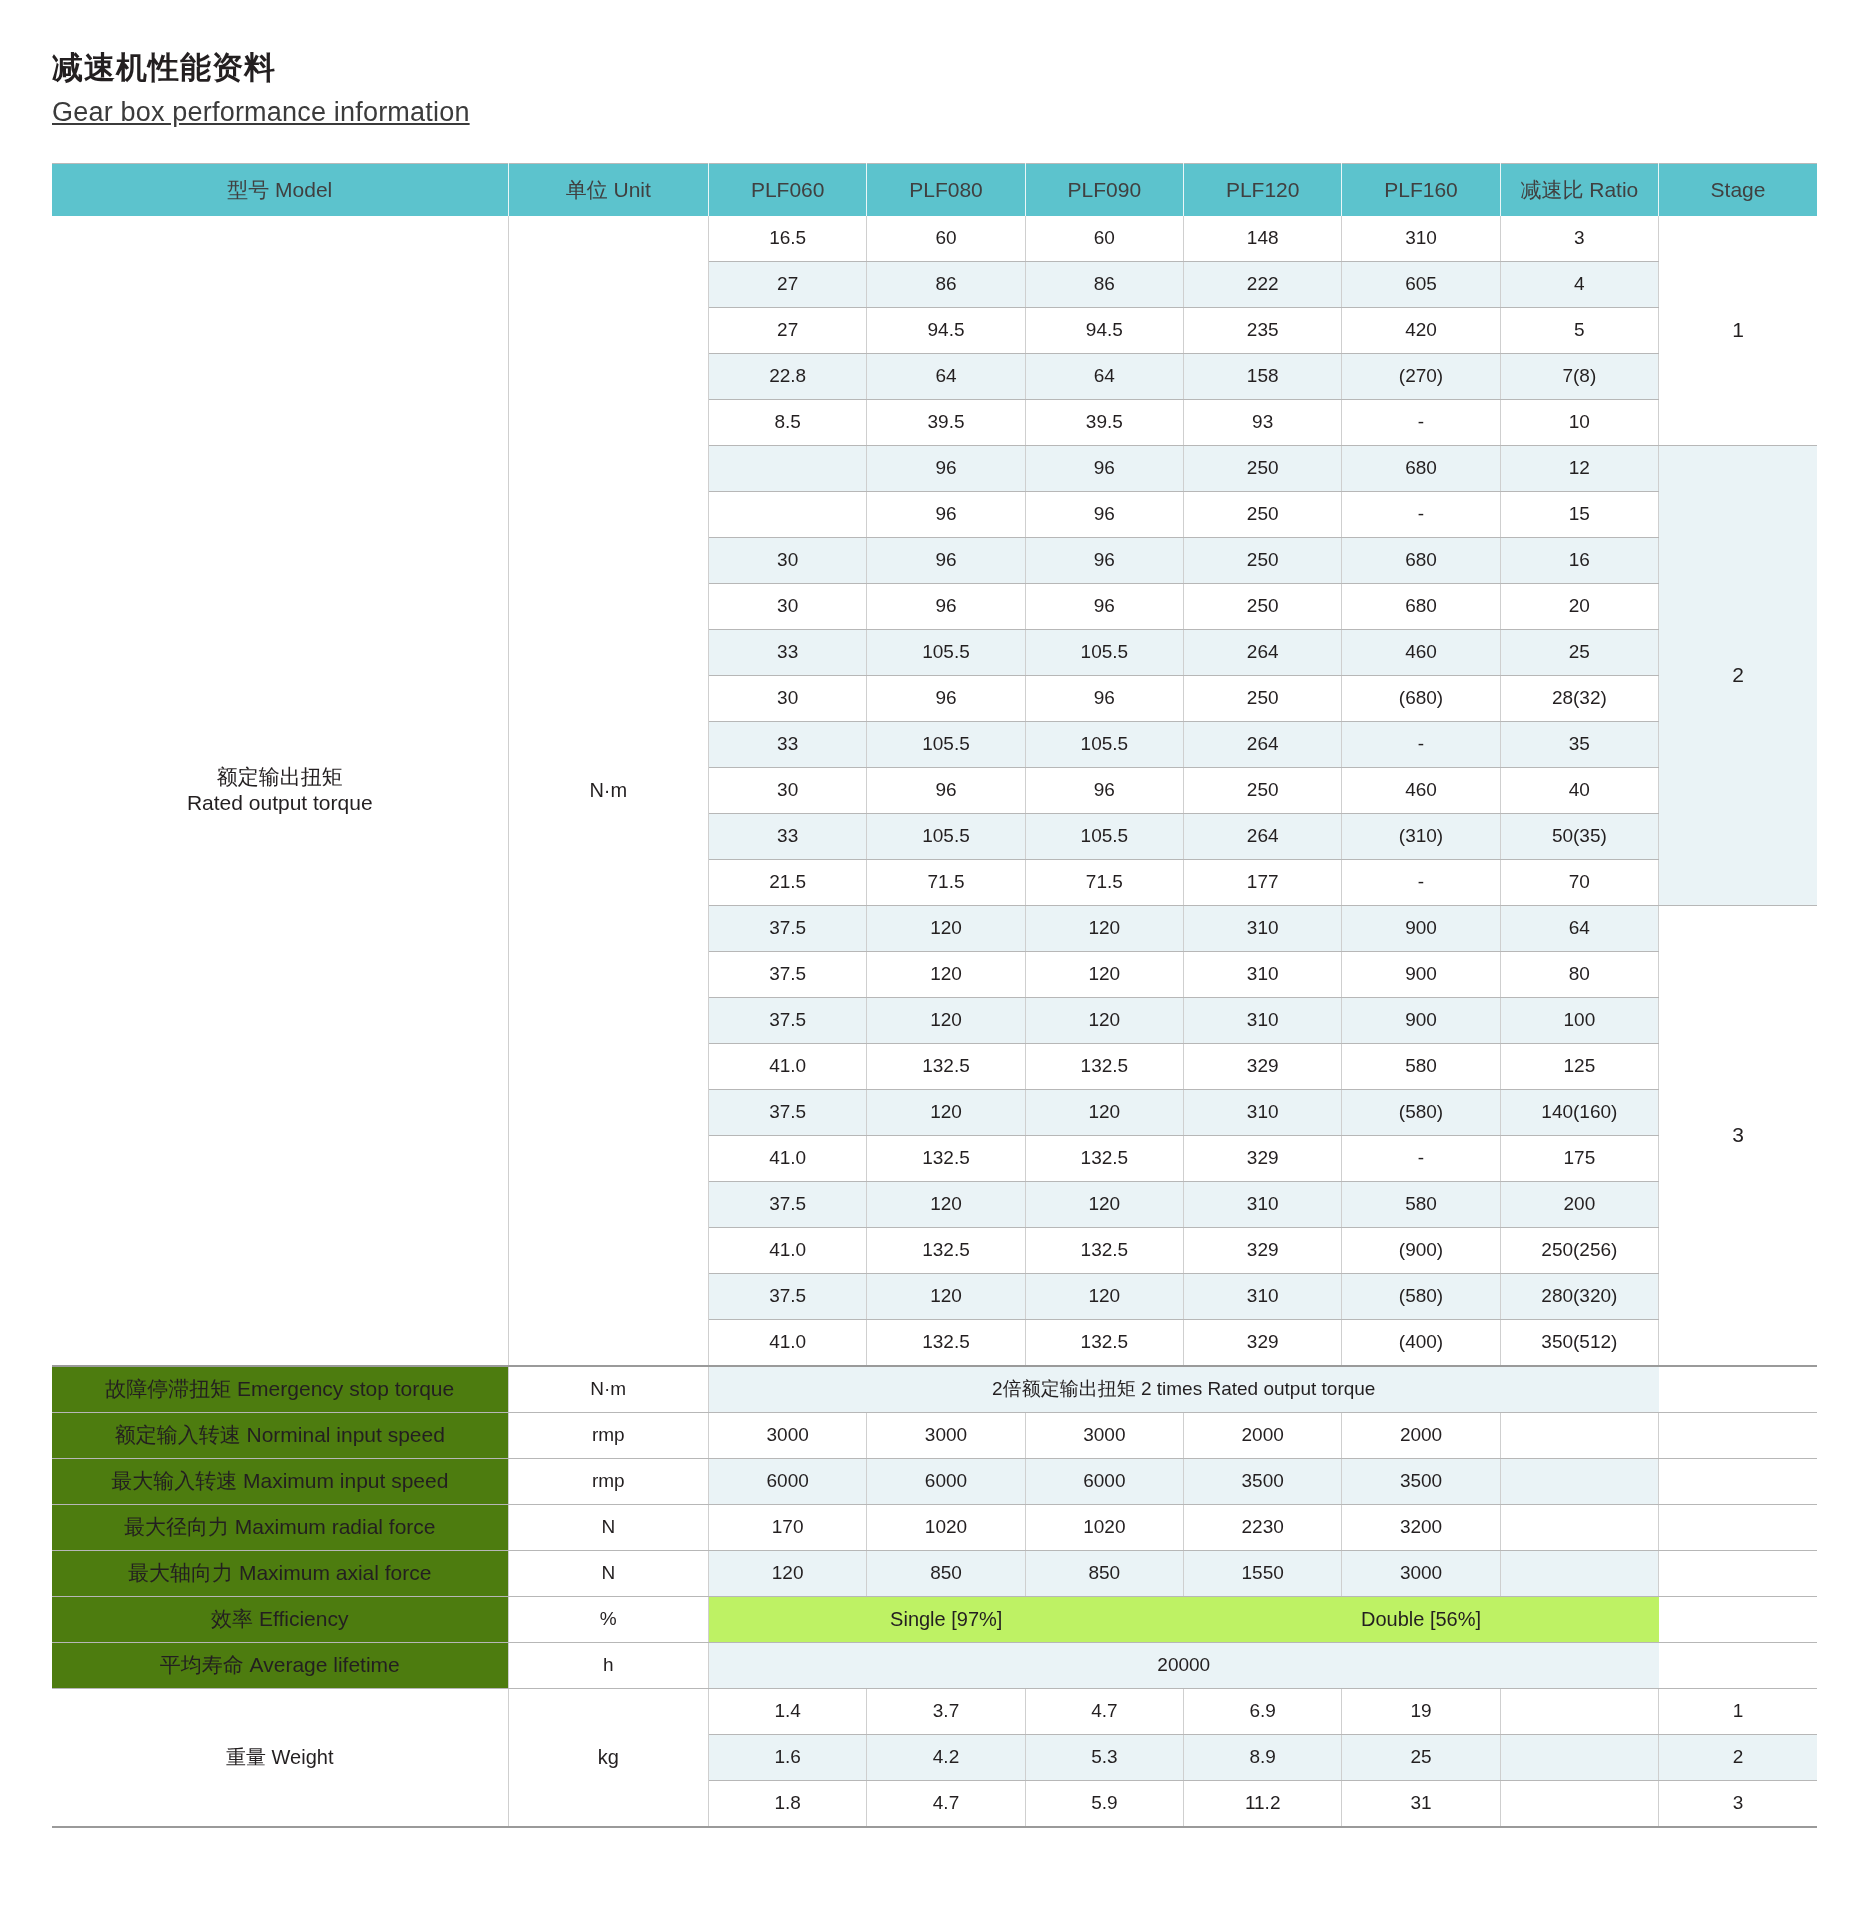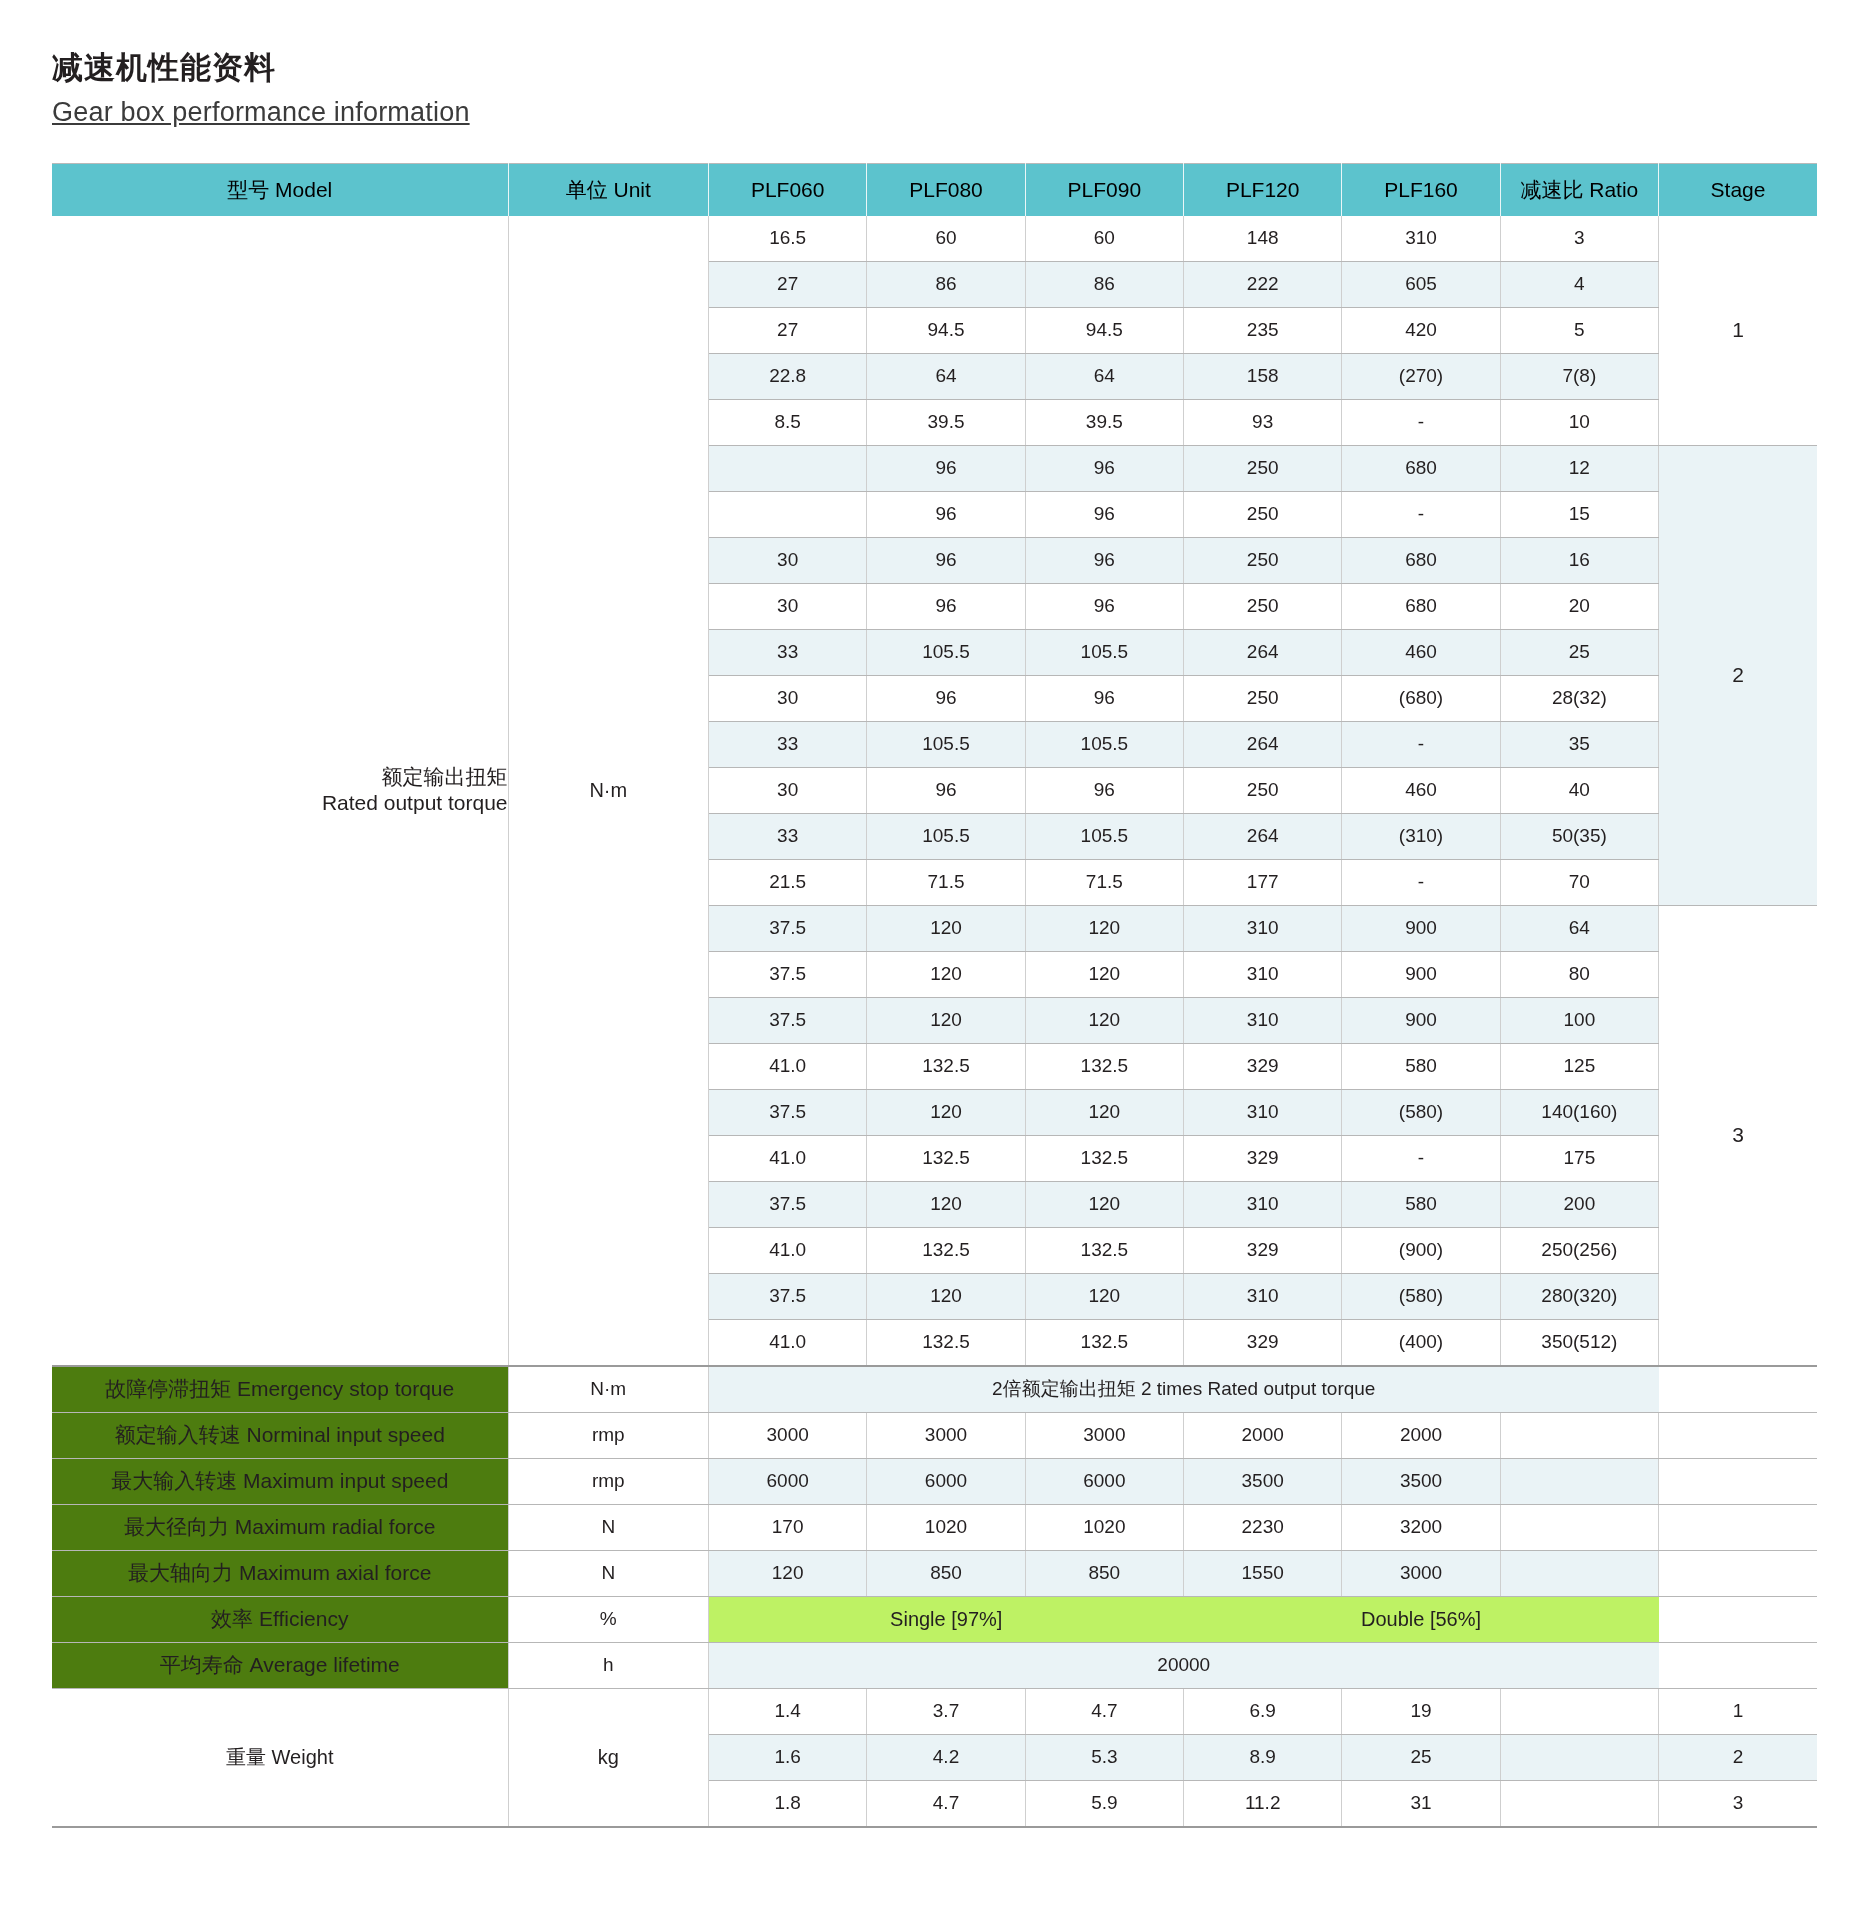--- a/index.html
+++ b/index.html
@@ -65,21 +65,21 @@
   
   col.c-model  { width: 455px; }
   col.c-unit   { width: 200px; }
   col.c-m      { width: 158px; }
   col.c-ratio  { width: 158px; }
   col.c-stage  { width: 158px; }
 
   
   thead th {
     background: #5cc3cd;
-    color: #000000;
+    color: #404040;
     height: 52px;
     font-size: 21px;
     border-right: 1px solid #eaf6f7;
     border-top: 1px solid #b9b9b9;
   }
   thead th:last-child { border-right: none; }
 
   
   .cell {
     height: 45px;
@@ -105,21 +105,21 @@
   }
   .lbl-torque {
     text-align: left;
     padding-left: 38px;
     font-size: 21px;
     line-height: 1.6;
     border-right: 1px solid #cfcfcf;
     border-bottom: 2px solid #9a9a9a;
     background: #ffffff;
   }
-  .lbl-torque .ln { display: block; text-align: right; }
+  .lbl-torque .ln { display: block; }
 
   .unit-big {
     border-right: 1px solid #cfcfcf;
     border-bottom: 2px solid #9a9a9a;
     font-size: 20px;
     background: #ffffff;
   }
 
   .stage-cell {
     border-bottom: 1px solid #b7b7b7;

